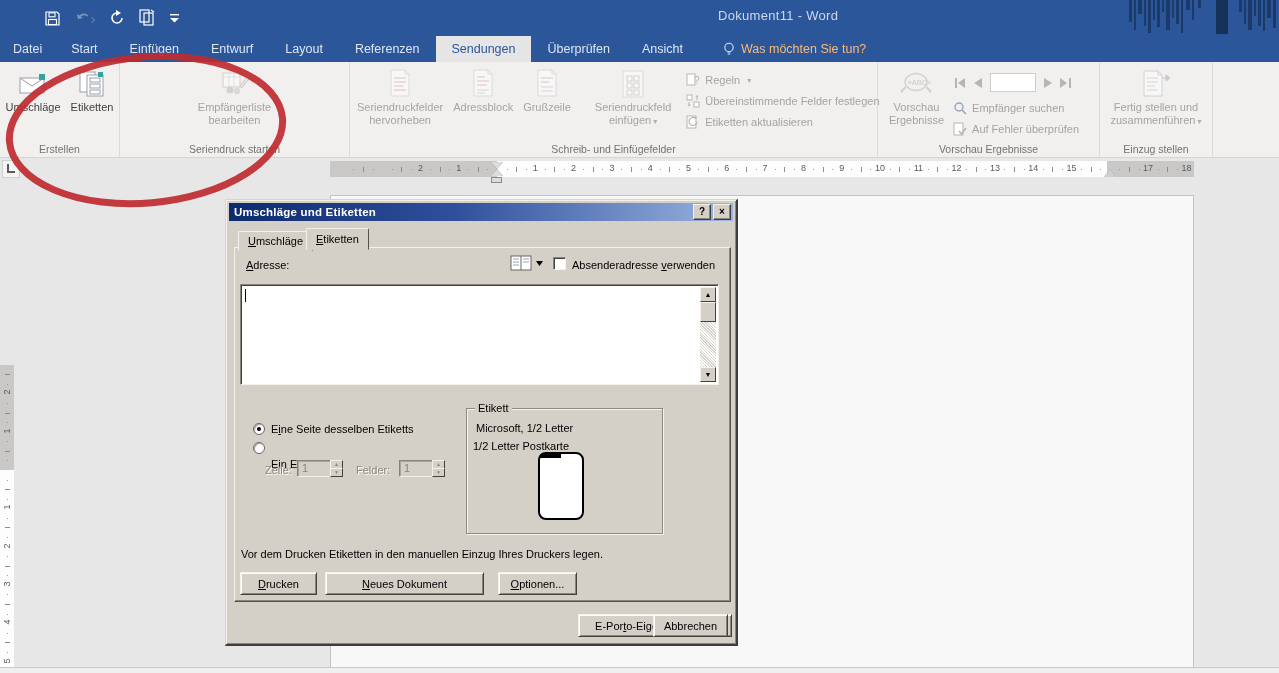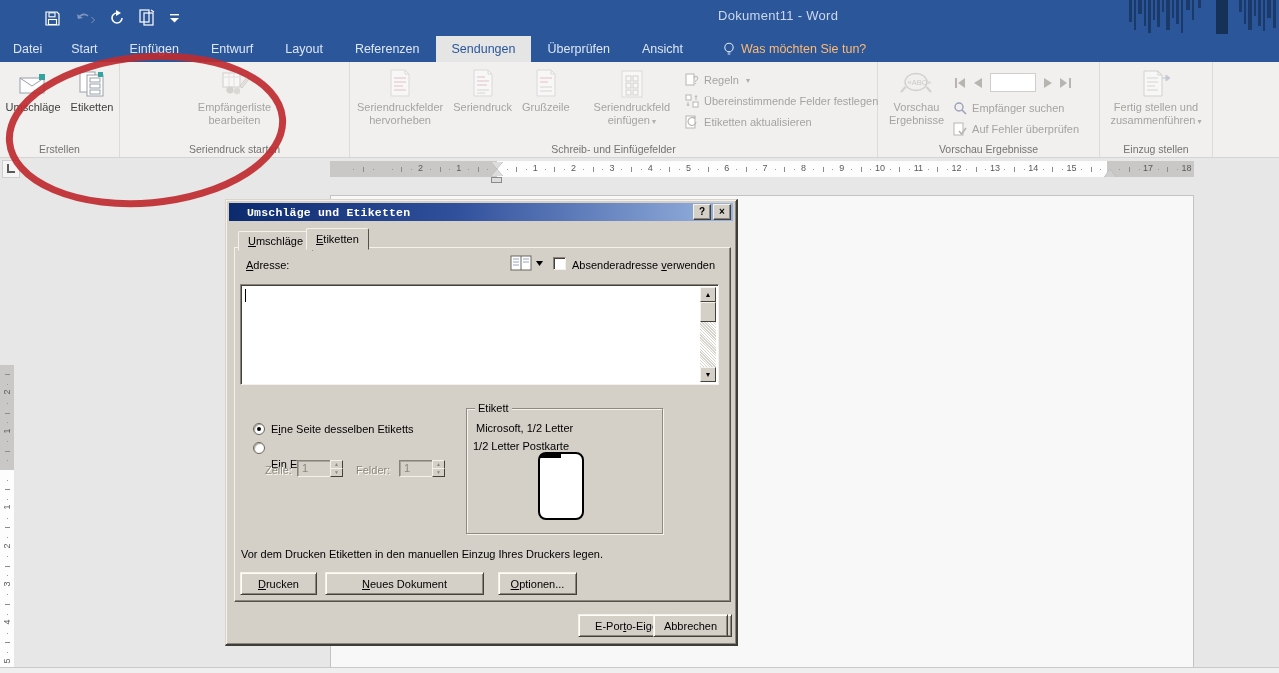--- a/index.html
+++ b/index.html
@@ -56,21 +56,21 @@
   .docarea{position:absolute;left:0;top:180px;width:1279px;height:493px;}
   .page{position:absolute;left:330px;top:15px;width:864px;height:473px;background:#f8f8f8;border:1px solid #c3c3c3;box-sizing:border-box;}
   .statusstrip{position:absolute;left:0;bottom:0;width:100%;height:5px;background:#efefef;border-top:1px solid #c9c9c9;}
   
   .dialog{position:absolute;left:225px;top:19px;width:513px;height:447px;background:#d4d0c8;z-index:30;
           font-family:"Liberation Sans",sans-serif;font-size:11px;color:#000;
           border-top:1px solid #d9d5cd;border-left:1px solid #d9d5cd;border-right:2px solid #3f3d38;border-bottom:2px solid #3f3d38;
           box-shadow:inset 1px 1px 0 #f4f1ea, inset -1px -1px 0 #8a867e;box-sizing:border-box;}
   .dtitle{position:absolute;left:3px;top:3px;right:3px;height:18px;display:flex;align-items:center;
           background:linear-gradient(to right,#0c2a6e,#30509c 45%,#99b4e0);}
-  .dtitle .ttext{color:#fff;font-weight:bold;font-size:11.5px;padding-left:18px;letter-spacing:.2px;flex:1;font-family:Liberation Mono, monospace;}
+  .dtitle .ttext{color:#fff;font-weight:bold;font-size:11.5px;padding-left:5px;letter-spacing:.2px;flex:1;}
   .tbtn{width:16px;height:14px;margin-right:2px;background:#d4d0c8;border:1px solid #404040;border-top-color:#f4f1ea;border-left-color:#f4f1ea;
         box-shadow:inset -1px -1px 0 #8a867e;display:flex;align-items:center;justify-content:center;
         font-size:10px;font-weight:bold;line-height:1;color:#000;}
   .dtab{position:absolute;height:18px;padding:0 9px;line-height:18px;background:#d4d0c8;
         border:1px solid;border-color:#f4f1ea #55524a #d4d0c8 #f4f1ea;border-radius:2px 2px 0 0;z-index:4;}
   .dtab.active{top:28px;height:20px;line-height:20px;z-index:6;}
   .dpanel{position:absolute;left:8px;top:47px;width:497px;height:355px;background:#d4d0c8;
           border:1px solid;border-color:#f4f1ea #55524a #55524a #f4f1ea;
           box-shadow:inset -1px -1px 0 #8a867e;box-sizing:border-box;}
   .sunken{background:#fff;border:1px solid;border-color:#87837b #f4f1ea #f4f1ea #87837b;
@@ -263,21 +263,21 @@
         </div>
         <div class="bigbtn disabled">
           <span class="ic">
             <svg width="26" height="30" viewBox="0 0 26 30">
                 <path d="M4 1 h14 l4 4 v22 h-18 z" fill="#fff" stroke="#c8c4c0"></path>
                 <path d="M18 1 v4 h4" fill="none" stroke="#c8c4c0"></path>
                 <path d="M7 8 h8 M7 12 h12 M7 16 h10" stroke="#e7b6bd" stroke-width="1.6"></path>
                 <path d="M7 21 h12 M7 24 h8" stroke="#d5d2ce" stroke-width="1.4"></path>
               </svg>
           </span>
-          <span class="bl">Seriendruck</span>
+          <span class="bl">Adressblock</span>
         </div>
         <div class="bigbtn disabled">
           <span class="ic">
             <svg width="26" height="30" viewBox="0 0 26 30">
                 <path d="M4 1 h14 l4 4 v22 h-18 z" fill="#fff" stroke="#c8c4c0"></path>
                 <path d="M18 1 v4 h4" fill="none" stroke="#c8c4c0"></path>
                 <path d="M7 9 h12 M7 13 h8" stroke="#e7b6bd" stroke-width="1.6"></path>
                 <path d="M7 18 h12 M7 22 h12" stroke="#d5d2ce" stroke-width="1.4"></path>
               </svg>
           </span>

